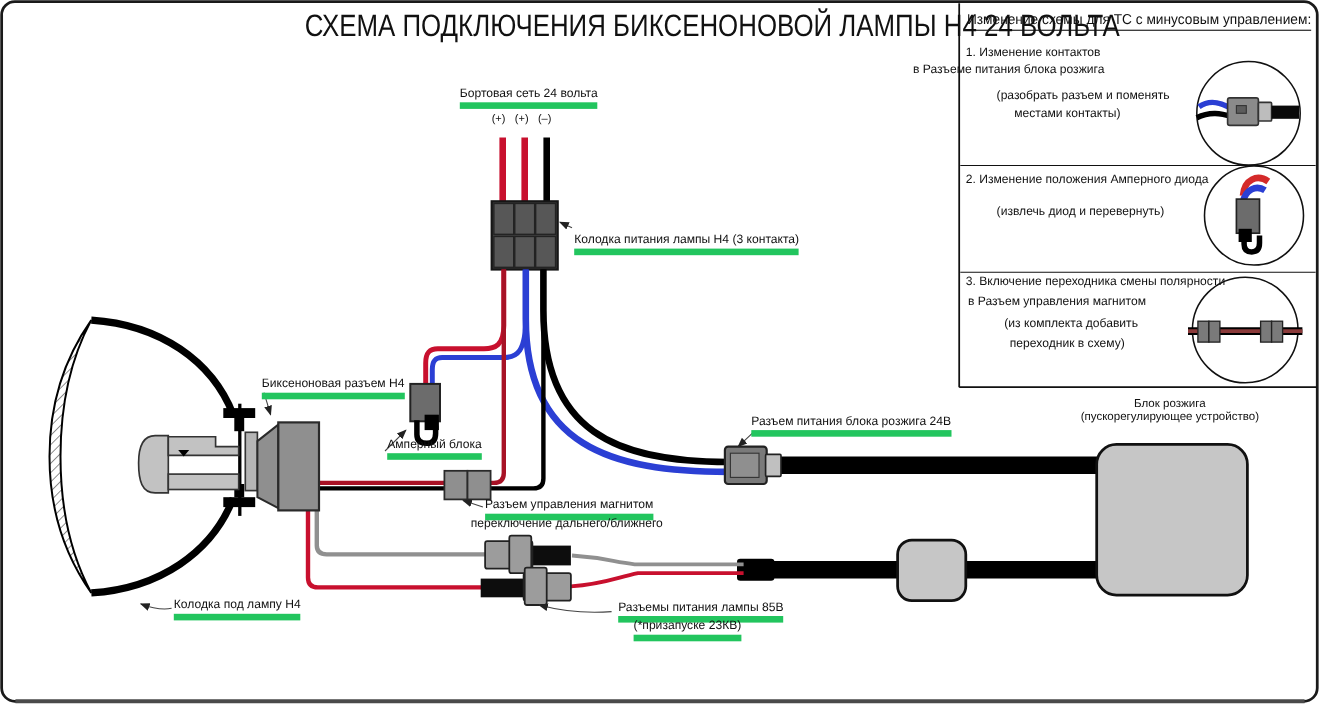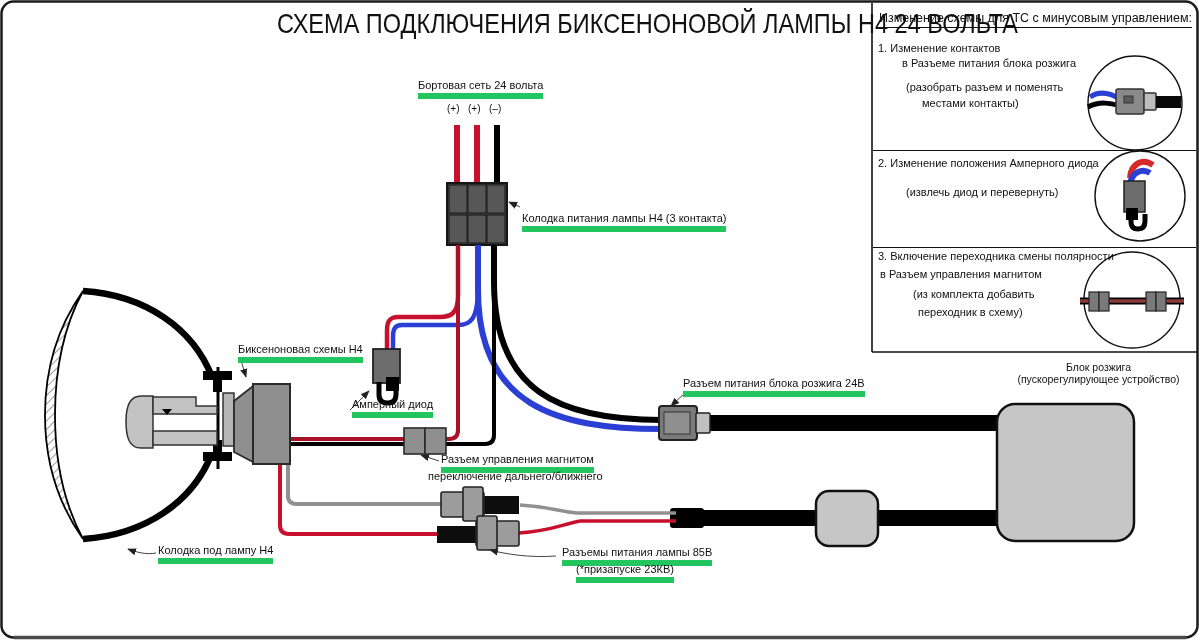--- a/index.html
+++ b/index.html
@@ -7,21 +7,21 @@
          font-family:"Liberation Sans",sans-serif;color:#111;}
   .stage svg{position:absolute;left:0;top:0;}
   .lbl{position:absolute;font-size:11px;white-space:nowrap;color:#111;line-height:1.15;z-index:3;}
   .u{border-bottom:6px solid #22c55e;padding-bottom:1px;}
   .title{position:absolute;left:225px;top:8px;width:650px;text-align:center;
          font-size:28px;font-weight:500;letter-spacing:0px;
          transform:scaleX(0.84);transform-origin:50% 50%;white-space:nowrap;z-index:3;}
   .panel-header{position:absolute;left:879px;top:10px;font-size:13px;white-space:nowrap;
          border-bottom:1px solid #111;padding-bottom:2px;z-index:3;
          transform:scaleX(0.96);transform-origin:0 0;}
-  .ballast-lbl{position:absolute;left:1016px;top:361px;width:165px;text-align:center;
+  .ballast-lbl{position:absolute;left:981px;top:361px;width:165px;text-align:center;
          font-size:10.5px;z-index:3;}
   .term{position:absolute;font-size:10px;z-index:3;}
 </style>
 </head>
 <body>
 
 <div class="stage">
 
 <svg width="1200" height="641" viewBox="0 0 1200 641">
   <defs>
@@ -204,39 +204,39 @@
 </svg>
 
 <div class="title">СХЕМА ПОДКЛЮЧЕНИЯ БИКСЕНОНОВОЙ ЛАМПЫ H4 24 ВОЛЬТА</div>
 
 <div class="lbl u" style="left:418px;top:79px;">Бортовая сеть 24 вольта</div>
 <div class="term" style="left:447px;top:103px;">(+)</div>
 <div class="term" style="left:468px;top:103px;">(+)</div>
 <div class="term" style="left:489px;top:103px;">(–)</div>
 
 <div class="lbl u" style="left:522px;top:212px;text-align:right;">Колодка питания лампы H4 (3 контакта)</div>
-<div class="lbl u" style="left:238px;top:343px;">Биксеноновая схемы H4</div>
-<div class="lbl u" style="left:352px;top:398px;">Амперный диод</div>
+<div class="lbl u" style="left:238px;top:343px;">Биксеноновая разъем H4</div>
+<div class="lbl u" style="left:352px;top:398px;">Амперный блока</div>
 <div class="lbl u" style="left:441px;top:453px;">Разъем управления магнитом</div>
 <div class="lbl" style="left:428px;top:470px;">переключение дальнего/ближнего</div>
 <div class="lbl u" style="left:683px;top:377px;">Разъем питания блока розжига 24В</div>
 
 <div class="ballast-lbl">
   <div>Блок розжига</div>
   <div>(пускорегулирующее устройство)</div>
 </div>
 
 <div class="lbl u" style="left:562px;top:546px;">Разъемы питания лампы 85В</div>
 <div class="lbl u" style="left:576px;top:563px;">(*призапуске 23КВ)</div>
 <div class="lbl u" style="left:158px;top:544px;">Колодка под лампу H4</div>
 
 <div class="panel-header">Изменение схемы для ТС с минусовым управлением:</div>
 
 <div class="lbl" style="left:878px;top:42px;">1. Изменение контактов</div>
-<div class="lbl" style="left:902px;top:57px;">в Разъеме питания блока розжига</div>
+<div class="lbl" style="left:830px;top:57px;">в Разъеме питания блока розжига</div>
 <div class="lbl" style="left:906px;top:81px;text-align:right;">(разобрать разъем и поменять</div>
 <div class="lbl" style="left:922px;top:97px;">местами контакты)</div>
 
 <div class="lbl" style="left:878px;top:157px;">2. Изменение положения Амперного диода</div>
 <div class="lbl" style="left:906px;top:186px;text-align:right;">(извлечь диод и перевернуть)</div>
 
 <div class="lbl" style="left:878px;top:250px;">3. Включение переходника смены полярности</div>
 <div class="lbl" style="left:880px;top:268px;">в Разъем управления магнитом</div>
 <div class="lbl" style="left:913px;top:288px;">(из комплекта добавить</div>
 <div class="lbl" style="left:918px;top:306px;">переходник в схему)</div>

